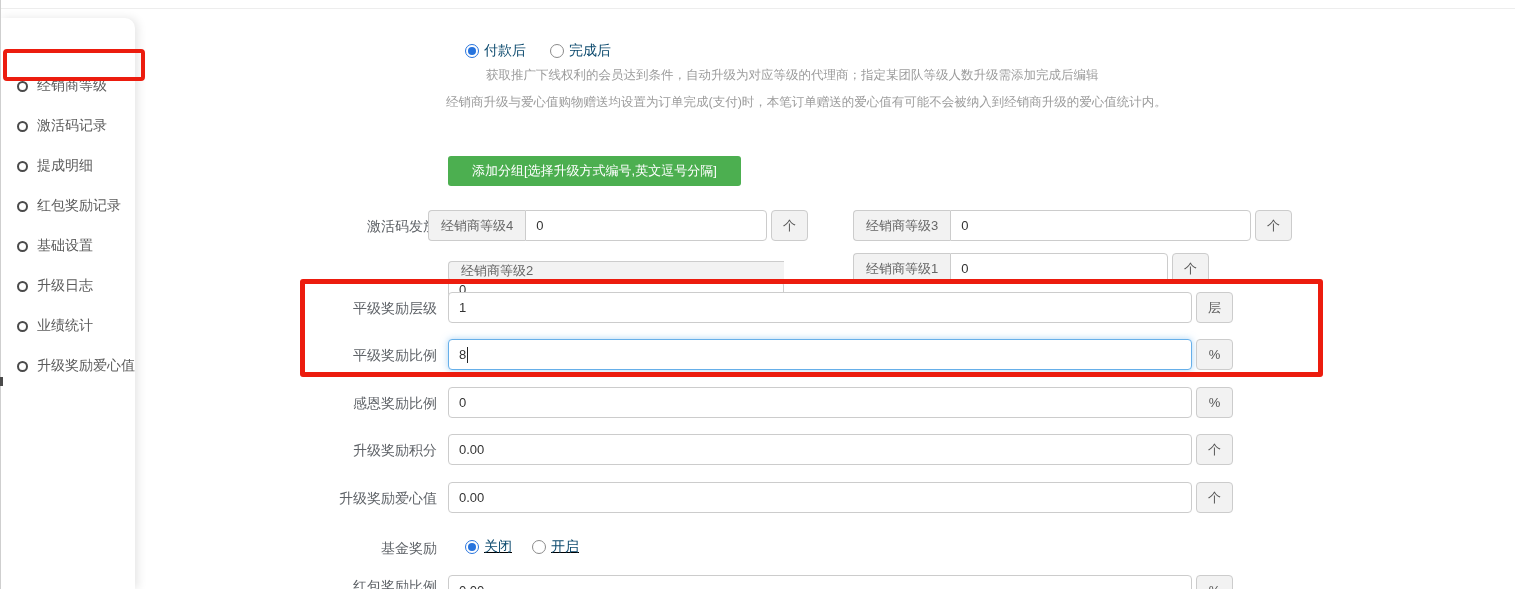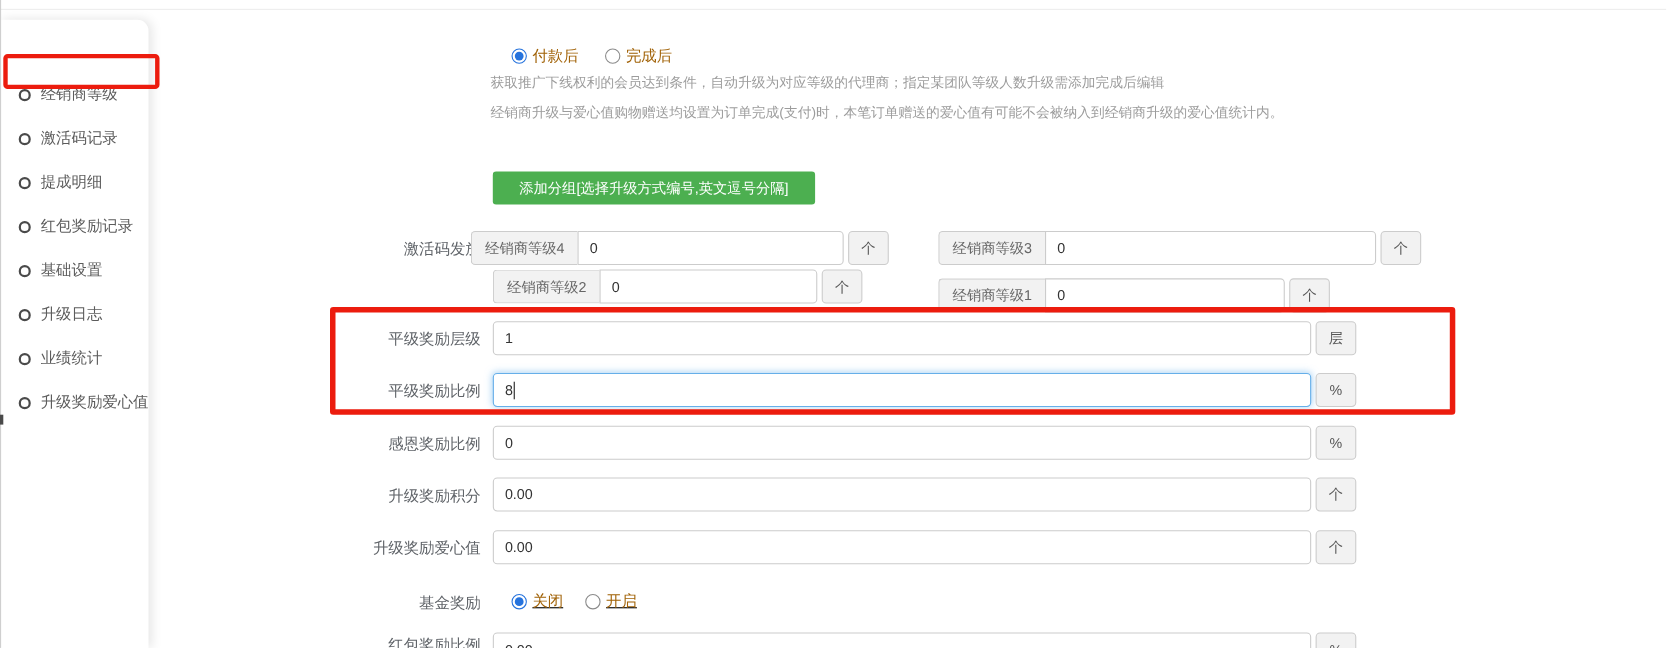--- a/index.html
+++ b/index.html
@@ -18,30 +18,30 @@
   .side-item { position:absolute; left:0; width:135px; height:40px; display:flex; align-items:center; cursor:pointer; }
   .side-item .sc { width:11px; height:11px; border:2px solid #4a4a4a; border-radius:50%; margin-left:17px; flex:none; }
   .side-item .slabel { margin-left:9px; font-size:14px; color:#5c5c5c; white-space:nowrap; }
 
   
   .anno { position:absolute; border:4px solid #ec1c0e; border-radius:4px; z-index:8; pointer-events:none; }
   .anno-sidebar { left:3px; top:49px; width:142px; height:32px; }
   .anno-main { left:300px; top:279px; width:1023px; height:98px; border-width:5px; border-radius:3px; }
 
   
-  .radio { display:inline-flex; align-items:center; cursor:pointer; font-size:14px; color:#a16207; }
+  .radio { display:inline-flex; align-items:center; cursor:pointer; font-size:14px; color:#0c4a6e; }
   .rb { width:14px; height:14px; border-radius:50%; border:1px solid #8b8b8b; background:#fff; position:relative; flex:none; }
   .rb.checked { border-color:#2673dd; }
   .rb.checked::after { content:""; position:absolute; left:2px; top:2px; width:8px; height:8px; border-radius:50%; background:#2673dd; }
   .radio .rlabel { margin-left:5px; white-space:nowrap; }
 
   
   .timing-row { position:absolute; left:465px; top:42px; display:flex; gap:24px; }
   .help { position:absolute; left:446px; font-size:12.5px; color:#9c9c9c; white-space:nowrap; }
-  .help1 { top:67px; }
+  .help1 { top:67px;margin-left:40px; }
   .help2 { top:94px; }
 
   .btn-green { position:absolute; left:448px; top:156px; height:30px; line-height:30px;
     background:#4caf50; color:#fff; font-size:13px; padding:0 24px; border:none;
     border-radius:3px; cursor:pointer; white-space:nowrap; }
 
   .flabel { position:absolute; left:280px; width:157px; text-align:right; font-size:14px; color:#5f6368; white-space:nowrap; }
 
   .igroup { position:absolute; display:flex; height:31px; }
   .ig-prepend { background:#f2f2f2; border:1px solid #ccc; border-right:none; border-radius:4px 0 0 4px;
@@ -123,21 +123,21 @@
       </div>
     <span class="ig-addon">个</span>
   </div>
   <div class="igroup has-prepend" style="left:853px; top:210px; width:439px;">
     <span class="ig-prepend">经销商等级3</span>
     <div class="ig-input">
         <span>0</span>
       </div>
     <span class="ig-addon">个</span>
   </div>
-  <div class="igroup has-prepend" style="left:448px; top:245px; width:336px;">
+  <div class="igroup has-prepend" style="left:448px; top:261px; width:336px;flex-direction:column;">
     <span class="ig-prepend">经销商等级2</span>
     <div class="ig-input">
         <span>0</span>
       </div>
     <span class="ig-addon">个</span>
   </div>
   <div class="igroup has-prepend" style="left:853px; top:253px; width:356px;">
     <span class="ig-prepend">经销商等级1</span>
     <div class="ig-input">
         <span>0</span>

